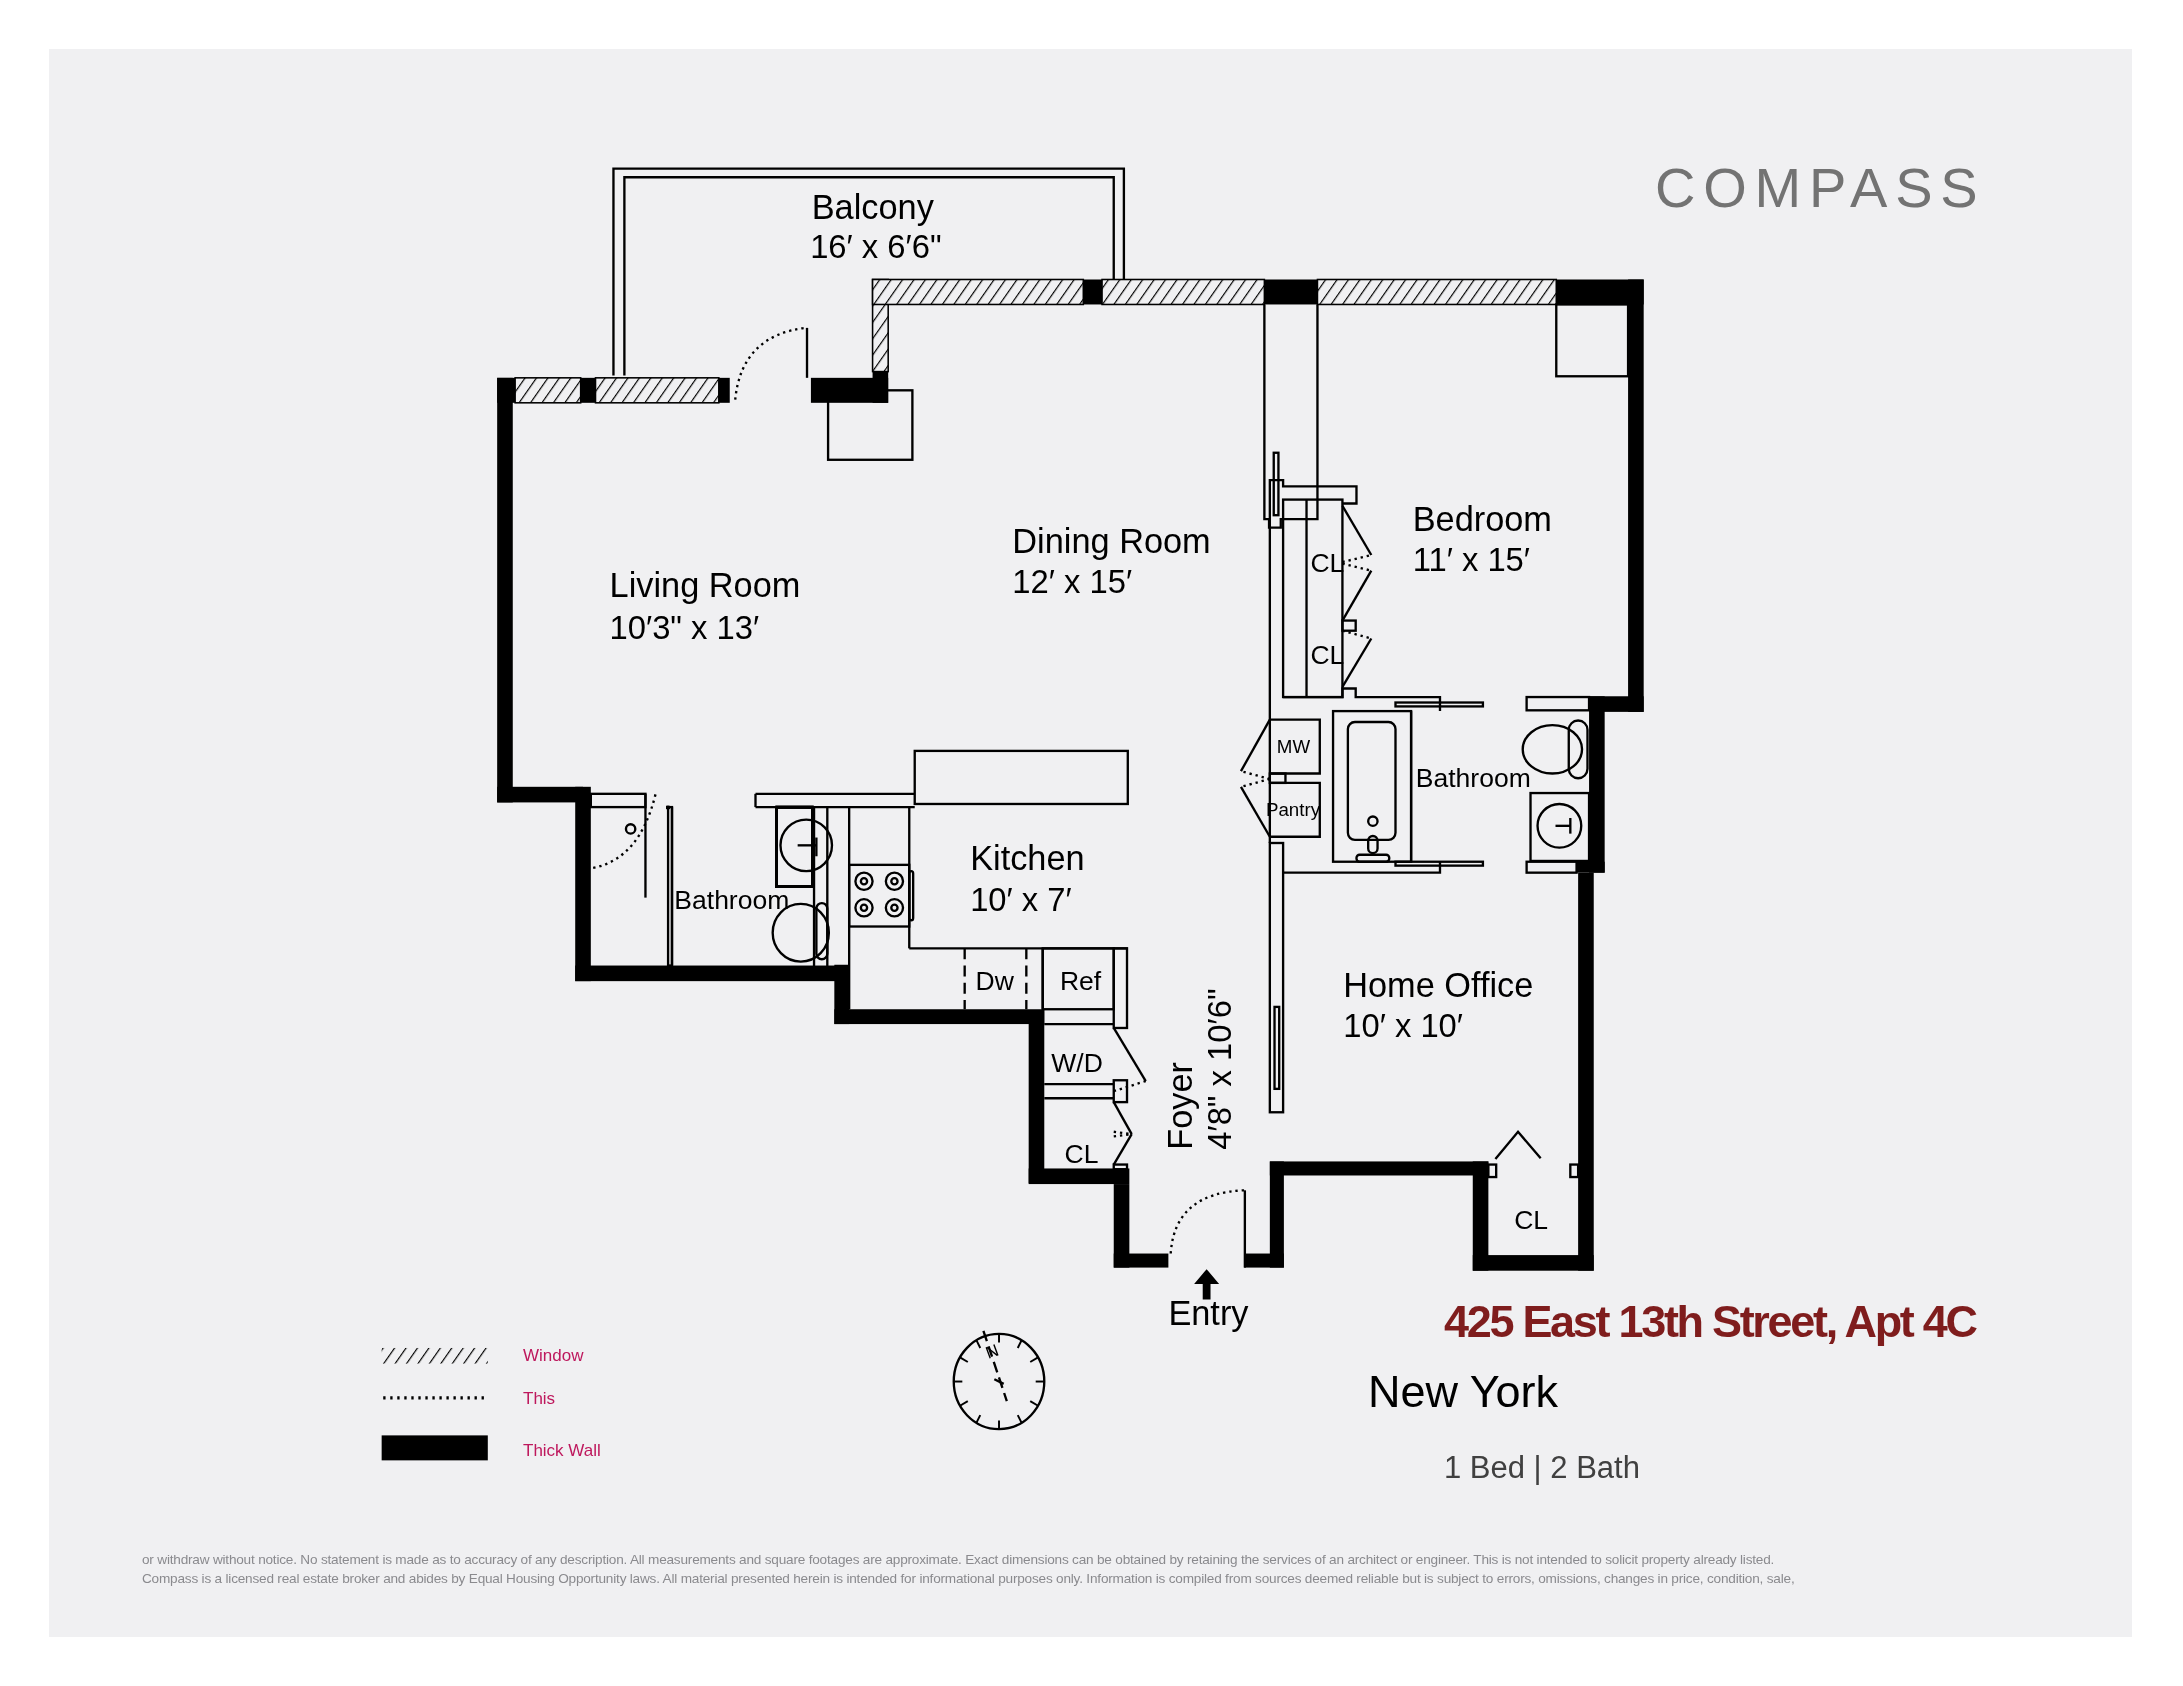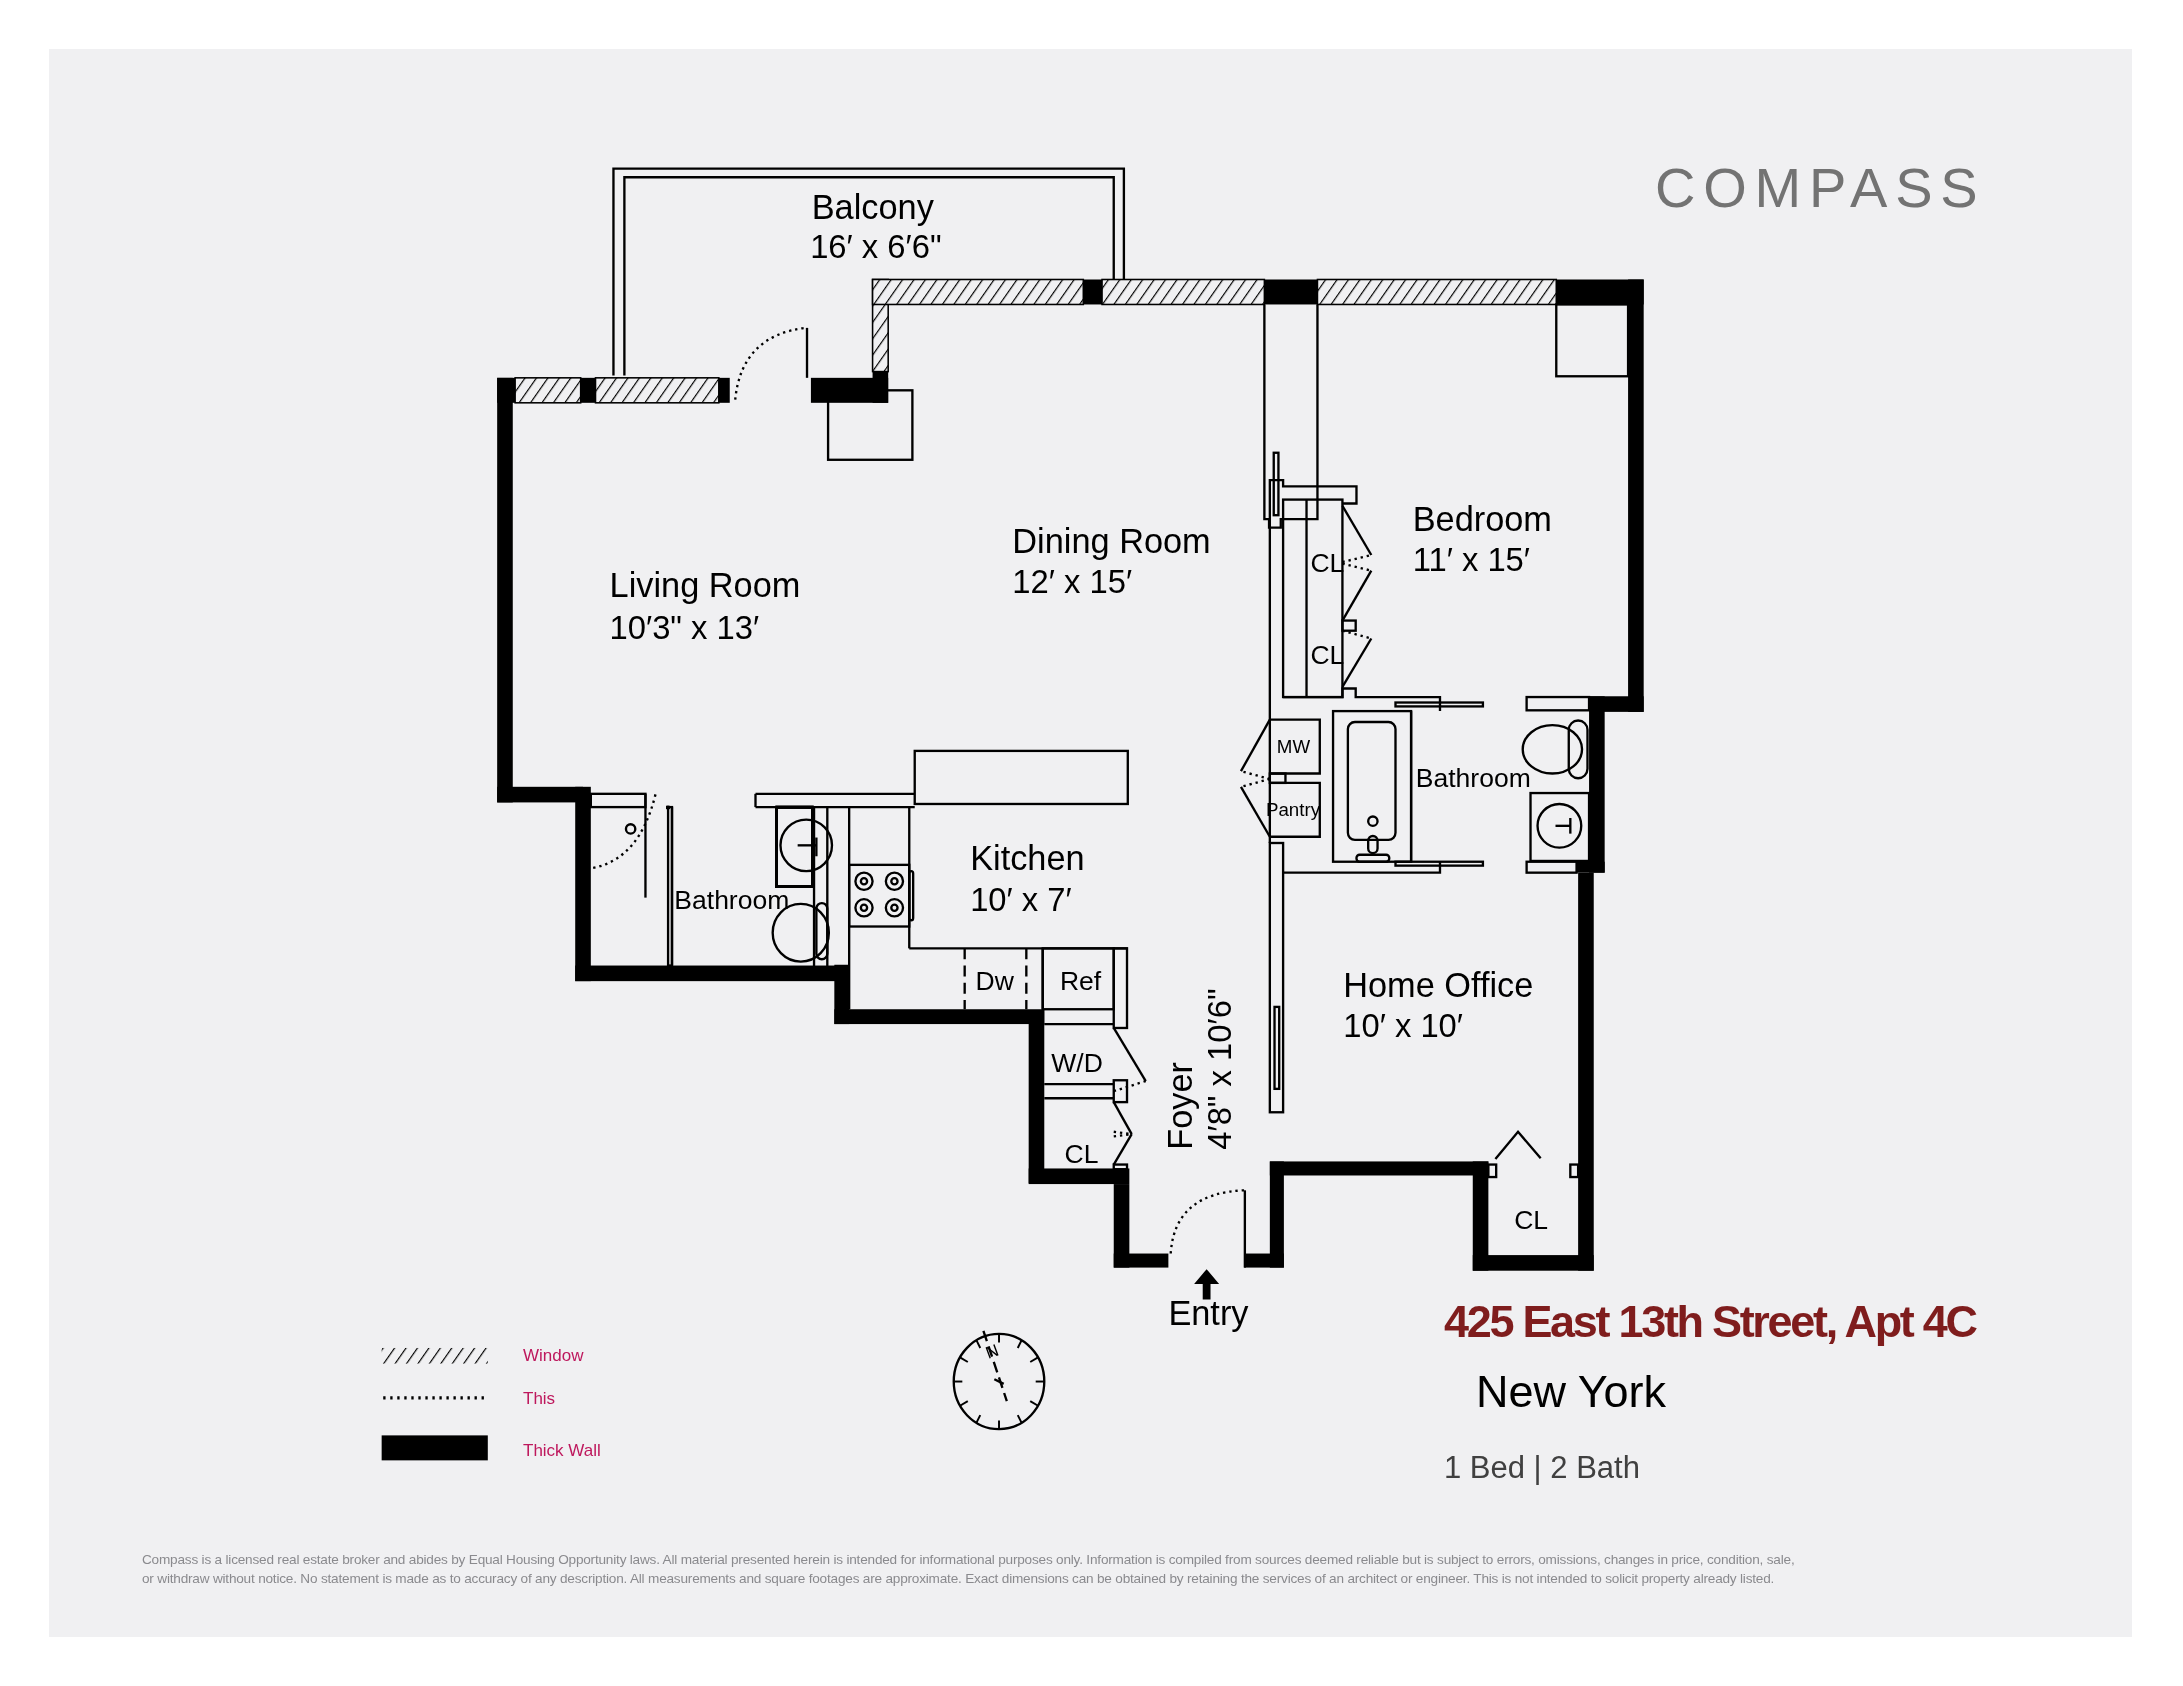--- a/index.html
+++ b/index.html
@@ -5,21 +5,21 @@
   html, body { margin:0; padding:0; background:#ffffff; }
   body { width:2183px; height:1686px; position:relative; overflow:hidden; font-family:"DejaVu Sans", sans-serif; }
   .panel { position:absolute; left:49px; top:49px; width:2083px; height:1588px; background:#f0f0f2; }
   svg.plan { position:absolute; left:0; top:0; width:2183px; height:1686px; }
   .room-name { font-family:"Liberation Sans", sans-serif; font-size:44px; fill:#000; }
   .room-dim  { font-family:"Liberation Sans", sans-serif; font-size:42px; fill:#000; }
   .fix-label { font-family:"Liberation Sans", sans-serif; font-size:34px; fill:#000; }
   .fix-small { font-family:"Liberation Sans", sans-serif; font-size:24px; fill:#000; }
   .logo { position:absolute; left:1655px; top:155px; font-family:"Liberation Sans", sans-serif; font-size:56px; letter-spacing:7.8px; color:#737373; font-weight:400; }
   .addr { position:absolute; left:1444px; top:1296px; font-family:"Liberation Sans", sans-serif; font-size:45px; font-weight:700; letter-spacing:-2.3px; color:#7f1d1d; white-space:nowrap; }
-  .city { position:absolute; left:1476px; top:1366px; font-family:"Liberation Sans", sans-serif; font-size:45px; color:#000; }
+  .city { position:absolute; left:1368px; top:1366px; font-family:"Liberation Sans", sans-serif; font-size:45px; color:#000; }
   .beds { position:absolute; left:1444px; top:1450px; font-family:Liberation Sans, sans-serif; font-size:31px; color:#404040; }
   .legend-label { position:absolute; font-family:"Liberation Sans", sans-serif; font-size:17px; color:#be185d; }
   .disclaimer { position:absolute; left:142px; top:1550px; width:1905px; font-family:"Liberation Sans", sans-serif; font-size:13.6px; line-height:19px; color:#8a8a8e; letter-spacing:-0.2px; }
 </style>
 </head>
 <body>
 
 <div class="panel"></div>
 
 <svg class="plan" viewBox="0 0 2797 2160" xmlns="http://www.w3.org/2000/svg">
@@ -312,16 +312,16 @@
 
 <div class="legend-label" style="left:523px; top:1346px;">Window</div>
 <div class="legend-label" style="left:523px; top:1389px;">This</div>
 <div class="legend-label" style="left:523px; top:1441px;">Thick Wall</div>
 
 <div class="addr">425 East 13th Street, Apt 4C</div>
 <div class="city">New York</div>
 <div class="beds">1 Bed | 2 Bath</div>
 
 <div class="disclaimer">
+  <div>or withdraw without notice. No statement is made as to accuracy of any description. All measurements and square footages are approximate. Exact dimensions can be obtained by retaining the services of an architect or engineer. This is not intended to solicit property already listed.</div>
   <div>Compass is a licensed real estate broker and abides by Equal Housing Opportunity laws. All material presented herein is intended for informational purposes only. Information is compiled from sources deemed reliable but is subject to errors, omissions, changes in price, condition, sale,</div>
-  <div>or withdraw without notice. No statement is made as to accuracy of any description. All measurements and square footages are approximate. Exact dimensions can be obtained by retaining the services of an architect or engineer. This is not intended to solicit property already listed.</div>
 </div>
 
 
 </body></html>

